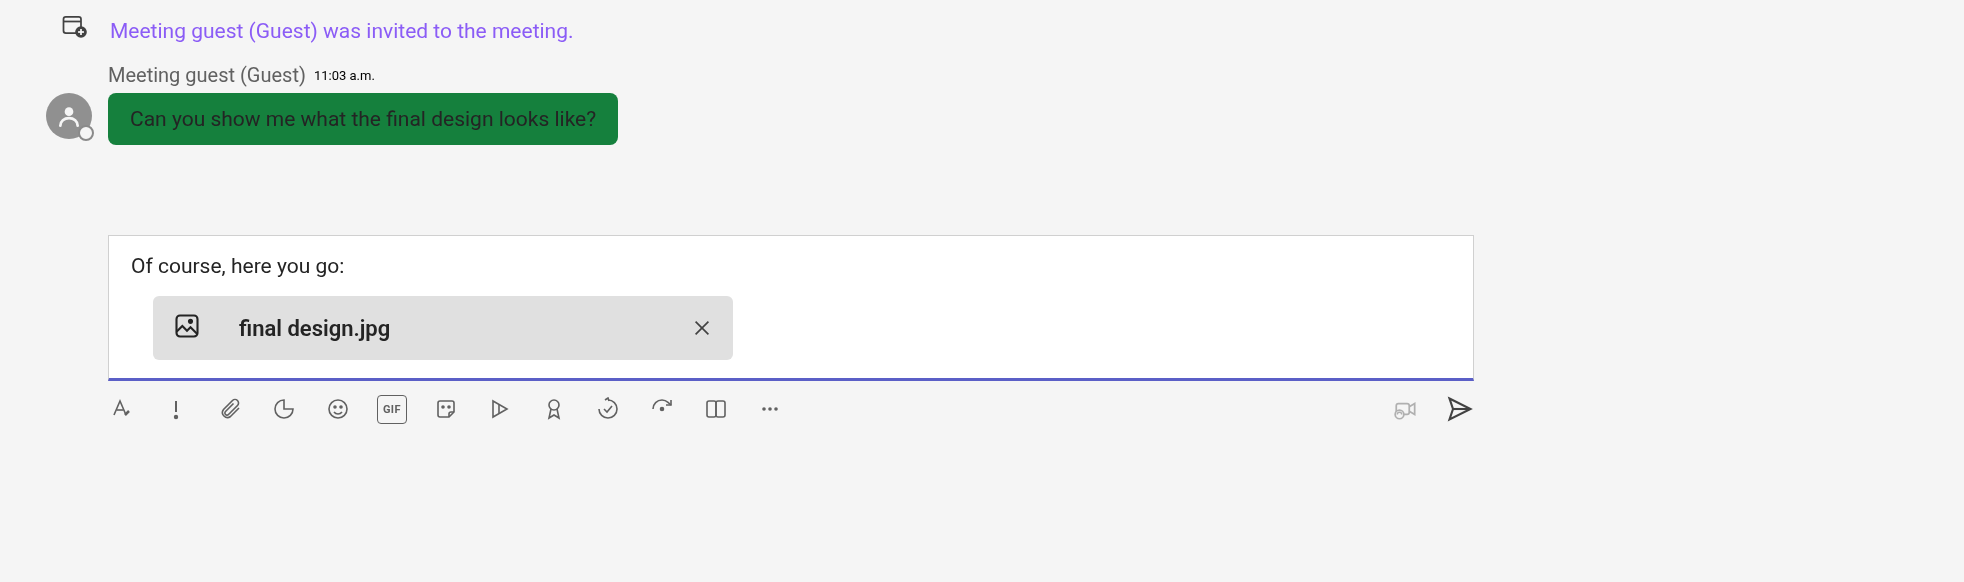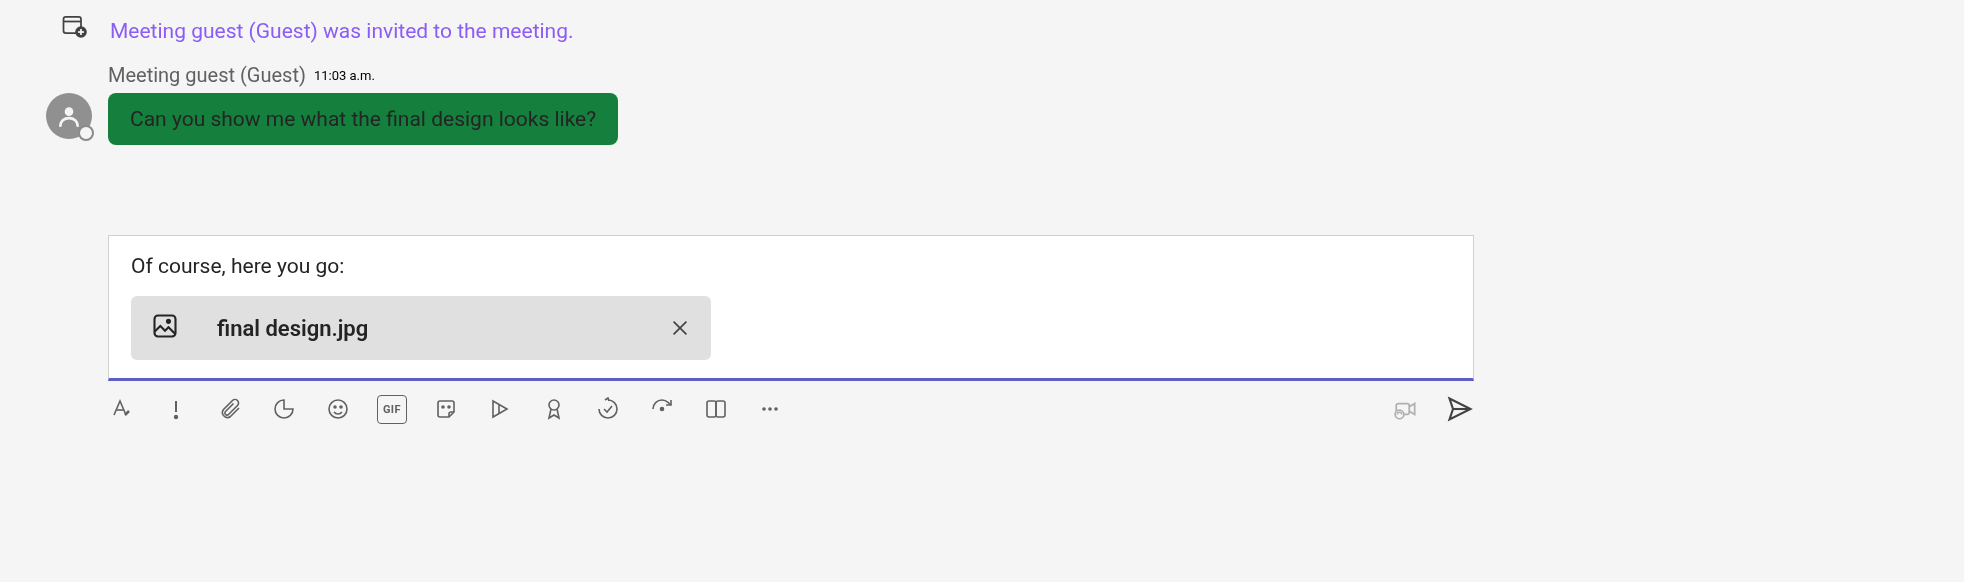--- a/index.html
+++ b/index.html
@@ -95,20 +95,21 @@
       margin-bottom: 18px;
     }
     .attachment-chip {
       display: flex;
       align-items: center;
       background: #e0e0e0;
       border-radius: 6px;
       padding: 16px 20px;
       width: 580px;
       gap: 38px;
+      margin-left: 22px;
     }
     .attachment-icon {
       color: #242424;
     }
     .attachment-name {
       font-size: 22px;
       font-weight: 600;
       color: #242424;
       flex: 1;
     }

